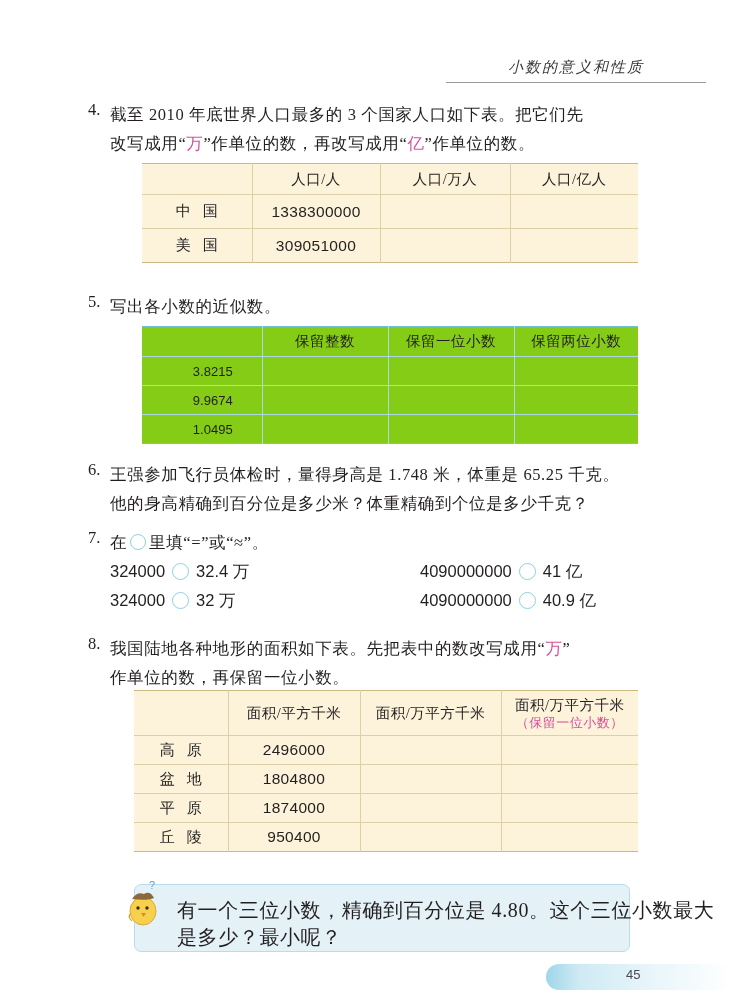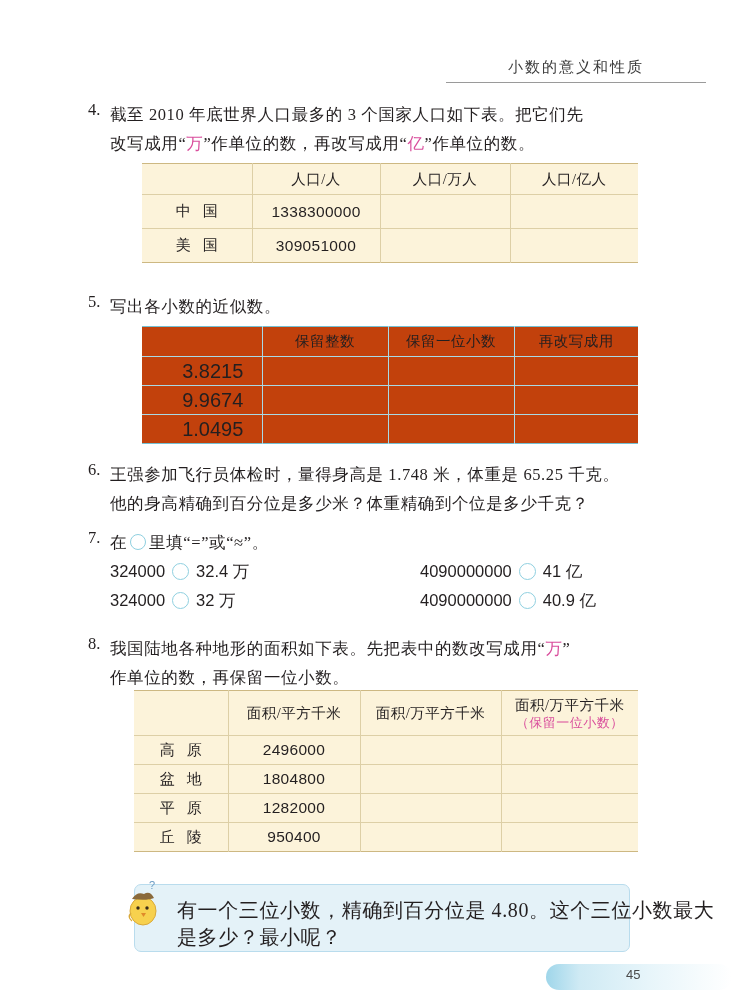--- a/index.html
+++ b/index.html
@@ -16,20 +16,21 @@
     overflow: hidden;
   }
 
   
   .page-header {
     position: absolute;
     top: 58px;
     right: 34px;
     width: 260px;
     text-align: center;
+    font-style: italic;
   }
   .page-header .title {
     font-size: 15px;
     letter-spacing: 2px;
     color: #3a3a3a;
     padding-bottom: 5px;
     display: block;
   }
   .page-header .rule {
     height: 1px;
@@ -80,21 +81,21 @@
   }
   .cream td, .cream th {
     border-right: 1px solid #ddcfa6;
     border-bottom: 1px solid #ddcfa6;
   }
   .cream tr:last-child td { border-bottom: none; }
   .cream td:last-child, .cream th:last-child { border-right: none; }
 
   
   .blue {
-    background: #c2410c;
+    background: #84cc16;
     border-top: 1.5px solid #74c0d4;
     border-bottom: 1.5px solid #74c0d4;
   }
   .blue td, .blue th {
     border-right: 1px solid #a9d9e6;
     border-bottom: 1px solid #a9d9e6;
   }
   .blue tr:last-child td { border-bottom: none; }
   .blue td:last-child, .blue th:last-child { border-right: none; }
 
@@ -104,21 +105,21 @@
     text-indent: 12px;
     font-size: 15px;
   }
   .cell-num {
     font-family: "Liberation Sans", sans-serif;
     font-size: 15.5px;
     letter-spacing: 0.3px;
   }
   .cell-num-l {
     font-family: "Liberation Sans", sans-serif;
-    font-size: 20px;
+    font-size: 13px;
     text-align: left;
     padding-left: 22px !important;
   }
   .hdr { font-size: 14.5px; letter-spacing: 0.5px; margin-left: 20px; }
   .hdr .sub {
     display: block;
     font-size: 13px;
     color: #d94d9c;
     line-height: 16px;
   }
@@ -263,21 +264,21 @@
       <col style="width:120px">
       <col style="width:126px">
       <col style="width:126px">
       <col style="width:124px">
     </colgroup>
   <thead>
     <tr>
       <th class="hdr" style="height:29px"></th>
       <th class="hdr">保留整数</th>
       <th class="hdr">保留一位小数</th>
-      <th class="hdr">再改写成用</th>
+      <th class="hdr">保留两位小数</th>
     </tr>
   </thead>
   <tbody>
     <tr>
       <td class="cell-num-l" style="height:28px">3.8215</td>
       <td></td>
       <td></td>
       <td></td>
     </tr>
     <tr>
@@ -371,21 +372,21 @@
       <td></td>
     </tr>
     <tr>
       <td class="cell-label" style="height:28px">盆地</td>
       <td class="cell-num">1804800</td>
       <td></td>
       <td></td>
     </tr>
     <tr>
       <td class="cell-label" style="height:28px">平原</td>
-      <td class="cell-num">1282000</td>
+      <td class="cell-num">1874000</td>
       <td></td>
       <td></td>
     </tr>
     <tr>
       <td class="cell-label" style="height:28px">丘陵</td>
       <td class="cell-num">950400</td>
       <td></td>
       <td></td>
     </tr>
   </tbody>

